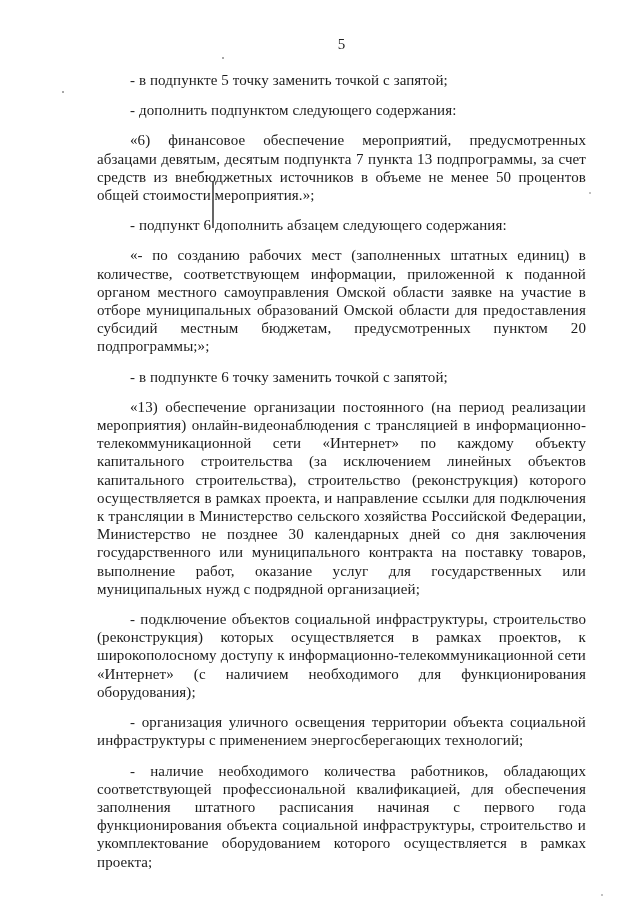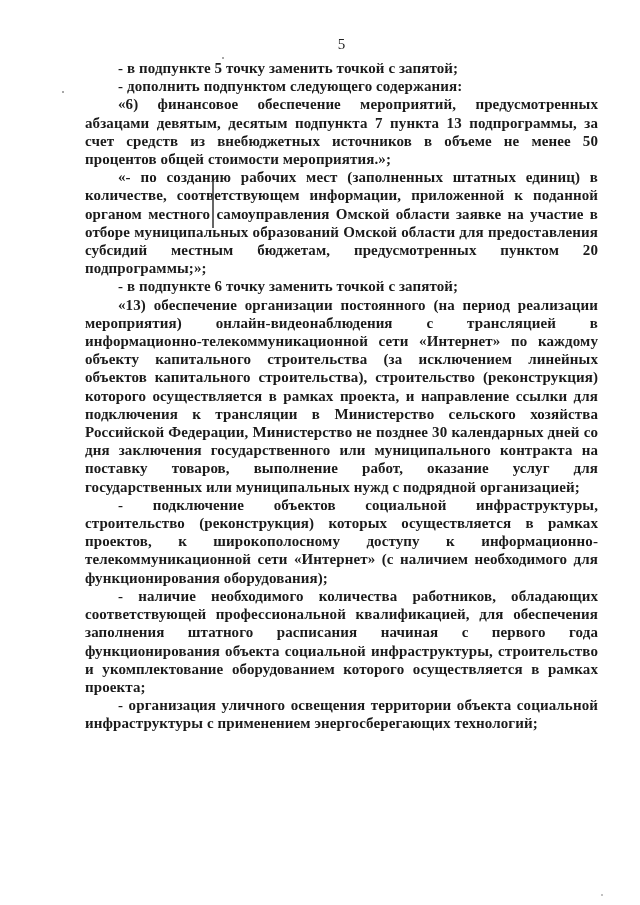--- a/index.html
+++ b/index.html
@@ -31,24 +31,23 @@
     top: 59px;
     left: 85px;
     width: 513px;
     text-align: justify;
     font-size: 15px;
     line-height: 18.2px;
     letter-spacing: 0.1px;
     color: #1b1b1b;
   }
   .body-text p {
-    margin: 0;
+    margin: 12px;
     padding: 0;
     text-indent: 33px;
-    font-weight: bold;
   }
   
   .artifact-vline {
     position: absolute;
     left: 212px;
     top: 181px;
     width: 1.5px;
     height: 47px;
     background: #4a4a4a;
     opacity: 0.85;
@@ -67,26 +66,27 @@
 <body>
 
 <div class="page">
 
   <div class="page-number">5</div>
 
   <div class="body-text">
     <p>- в подпункте 5 точку заменить точкой с запятой;</p>
     <p>- дополнить подпунктом следующего содержания:</p>
     <p>«6) финансовое обеспечение мероприятий, предусмотренных абзацами девятым, десятым подпункта 7 пункта 13 подпрограммы, за счет средств из внебюджетных источников в объеме не менее 50 процентов общей стоимости мероприятия.»;</p>
+    <p>- подпункт 6 дополнить абзацем следующего содержания:</p>
     <p>«- по созданию рабочих мест (заполненных штатных единиц) в количестве, соответствующем информации, приложенной к поданной органом местного самоуправления Омской области заявке на участие в отборе муниципальных образований Омской области для предоставления субсидий местным бюджетам, предусмотренных пунктом 20 подпрограммы;»;</p>
     <p>- в подпункте 6 точку заменить точкой с запятой;</p>
     <p>«13) обеспечение организации постоянного (на период реализации мероприятия) онлайн-видеонаблюдения с трансляцией в информационно-телекоммуникационной сети «Интернет» по каждому объекту капитального строительства (за исключением линейных объектов капитального строительства), строительство (реконструкция) которого осуществляется в рамках проекта, и направление ссылки для подключения к трансляции в Министерство сельского хозяйства Российской Федерации, Министерство не позднее 30 календарных дней со дня заключения государственного или муниципального контракта на поставку товаров, выполнение работ, оказание услуг для государственных или муниципальных нужд с подрядной организацией;</p>
     <p>- подключение объектов социальной инфраструктуры, строительство (реконструкция) которых осуществляется в рамках проектов, к широкополосному доступу к информационно-телекоммуникационной сети «Интернет» (с наличием необходимого для функционирования оборудования);</p>
+    <p>- организация уличного освещения территории объекта социальной инфраструктуры с применением энергосберегающих технологий;</p>
     <p>- наличие необходимого количества работников, обладающих соответствующей профессиональной квалификацией, для обеспечения заполнения штатного расписания начиная с первого года функционирования объекта социальной инфраструктуры, строительство и укомплектование оборудованием которого осуществляется в рамках проекта;</p>
-    <p>- организация уличного освещения территории объекта социальной инфраструктуры с применением энергосберегающих технологий;</p>
   </div>
 
   <div class="artifact-vline"></div>
   <div class="speck s1"></div>
   <div class="speck s2"></div>
   <div class="speck s3"></div>
   <div class="speck s4"></div>
 
 </div>
 

